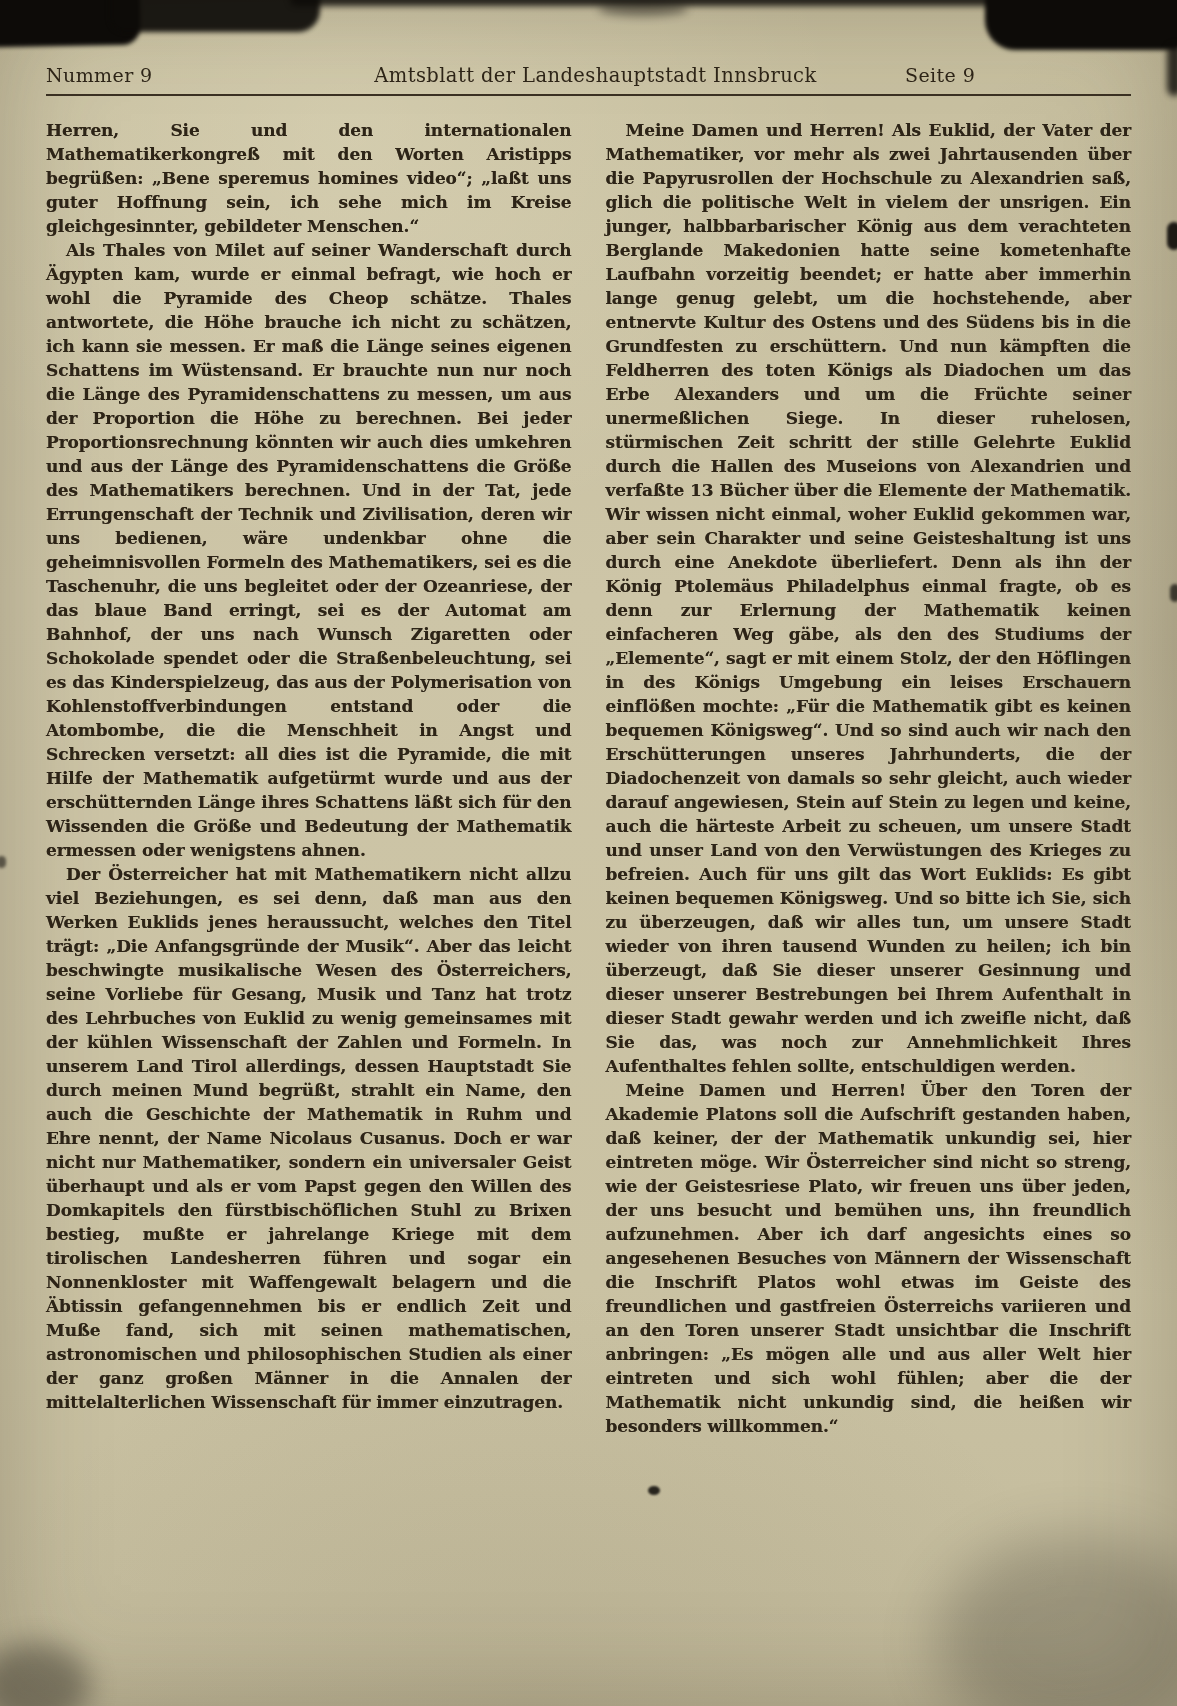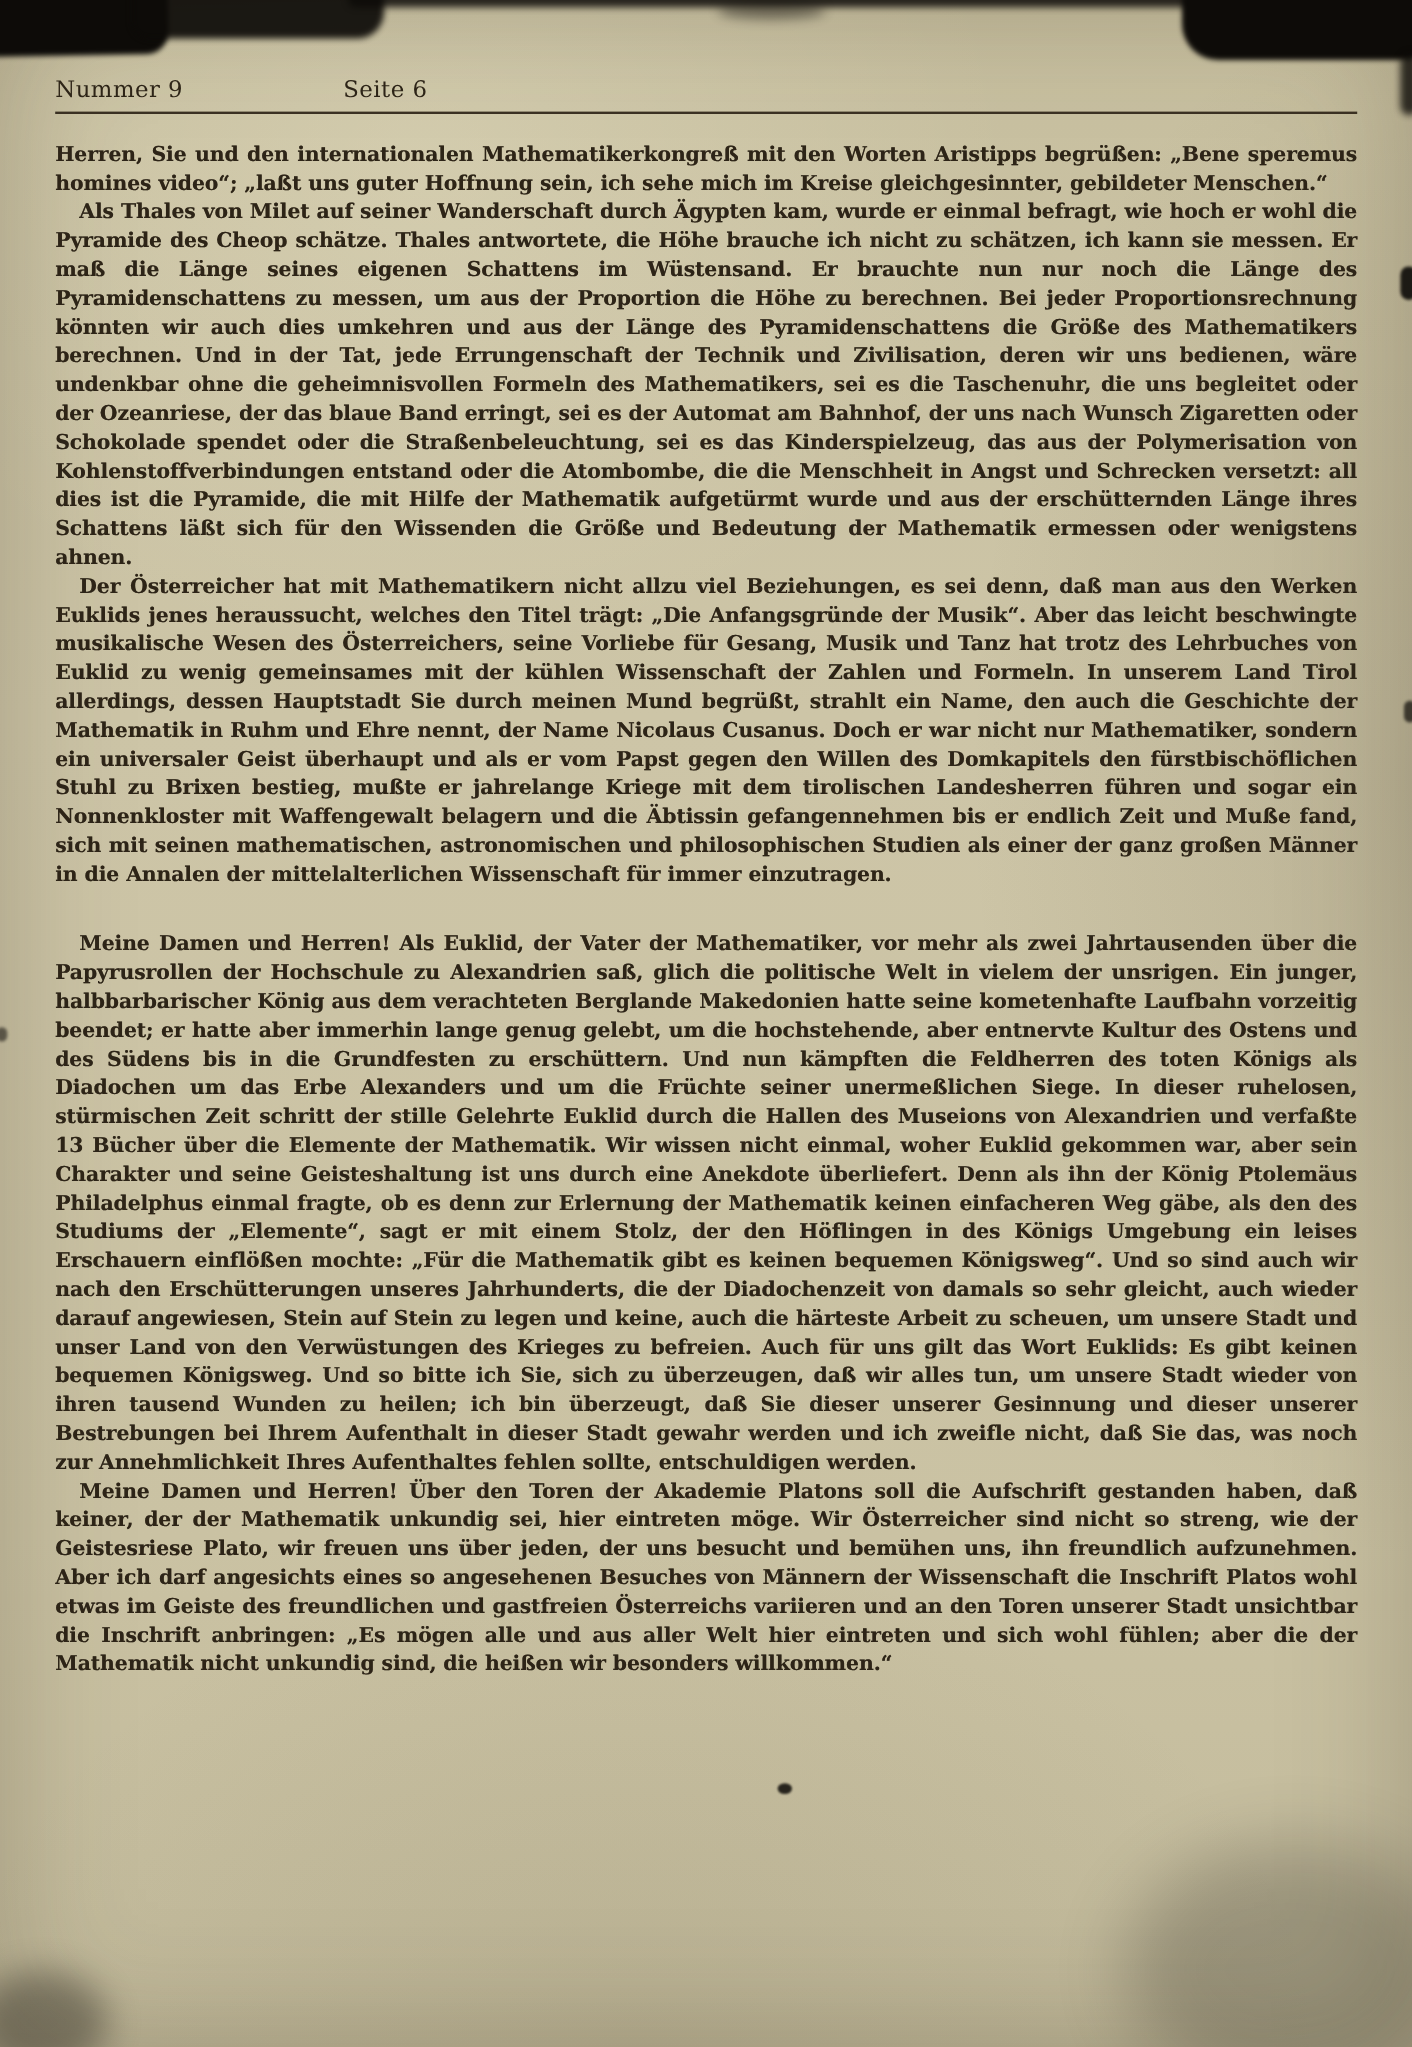--- a/index.html
+++ b/index.html
@@ -32,21 +32,20 @@
 
   .header-rule {
     margin: 7px 46px 0 46px; border: none;
     border-top: 2.5px solid var(--rule, #3a3022);
     height: 0;
   }
 
   .columns {
     display: flex; gap: 34px;
     margin: 22px 46px 0 46px;
-    flex-direction: column;
   }
   .col {
     flex: 1; min-width: 0;
     font-size: 17px; line-height: 24px;
     font-weight: bold; letter-spacing: -0.1px;
     text-align: justify;
     hyphens: auto; -webkit-hyphens: auto;
     text-shadow: 0 0 0.5px rgba(45,36,23,0.55);
   }
   .col p { margin: 0; text-indent: 20px; }
@@ -69,21 +68,22 @@
 </style>
 </head>
 <body>
 
 <div class="paper-texture"></div>
 
 <div class="content">
 
   <header class="masthead">
     <span class="issue">Nummer 9</span>
-    <span class="pageno">Seite 6</span>
+    <span class="title">Amtsblatt der Landeshauptstadt Innsbruck</span>
+    <span class="pageno">Seite 9</span>
   </header>
 
   <hr class="header-rule">
 
   <main class="columns">
     <section class="col">
       <p class="no-indent">Herren, Sie und den internationalen Mathematikerkongreß mit den Worten Aristipps begrüßen: „Bene speremus homines video“; „laßt uns guter Hoffnung sein, ich sehe mich im Kreise gleichgesinnter, gebildeter Menschen.“</p>
       <p>Als Thales von Milet auf seiner Wanderschaft durch Ägypten kam, wurde er einmal befragt, wie hoch er wohl die Pyramide des Cheop schätze. Thales antwortete, die Höhe brauche ich nicht zu schätzen, ich kann sie messen. Er maß die Länge seines eigenen Schattens im Wüstensand. Er brauchte nun nur noch die Länge des Pyramidenschattens zu messen, um aus der Proportion die Höhe zu berechnen. Bei jeder Proportionsrechnung könnten wir auch dies umkehren und aus der Länge des Pyramidenschattens die Größe des Mathematikers berechnen. Und in der Tat, jede Errungenschaft der Technik und Zivilisation, deren wir uns bedienen, wäre undenkbar ohne die geheimnisvollen Formeln des Mathematikers, sei es die Taschenuhr, die uns begleitet oder der Ozeanriese, der das blaue Band erringt, sei es der Automat am Bahnhof, der uns nach Wunsch Zigaretten oder Schokolade spendet oder die Straßenbeleuchtung, sei es das Kinderspielzeug, das aus der Polymerisation von Kohlenstoffverbindungen entstand oder die Atombombe, die die Menschheit in Angst und Schrecken versetzt: all dies ist die Pyramide, die mit Hilfe der Mathematik aufgetürmt wurde und aus der erschütternden Länge ihres Schattens läßt sich für den Wissenden die Größe und Bedeutung der Mathematik ermessen oder wenigstens ahnen.</p>
       <p>Der Österreicher hat mit Mathematikern nicht allzu viel Beziehungen, es sei denn, daß man aus den Werken Euklids jenes heraussucht, welches den Titel trägt: „Die Anfangsgründe der Musik“. Aber das leicht beschwingte musikalische Wesen des Österreichers, seine Vorliebe für Gesang, Musik und Tanz hat trotz des Lehrbuches von Euklid zu wenig gemeinsames mit der kühlen Wissenschaft der Zahlen und Formeln. In unserem Land Tirol allerdings, dessen Hauptstadt Sie durch meinen Mund begrüßt, strahlt ein Name, den auch die Geschichte der Mathematik in Ruhm und Ehre nennt, der Name Nicolaus Cusanus. Doch er war nicht nur Mathematiker, sondern ein universaler Geist überhaupt und als er vom Papst gegen den Willen des Domkapitels den fürstbischöflichen Stuhl zu Brixen bestieg, mußte er jahrelange Kriege mit dem tirolischen Landesherren führen und sogar ein Nonnenkloster mit Waffengewalt belagern und die Äbtissin gefangennehmen bis er endlich Zeit und Muße fand, sich mit seinen mathematischen, astronomischen und philosophischen Studien als einer der ganz großen Männer in die Annalen der mittelalterlichen Wissenschaft für immer einzutragen.</p>
     </section>

